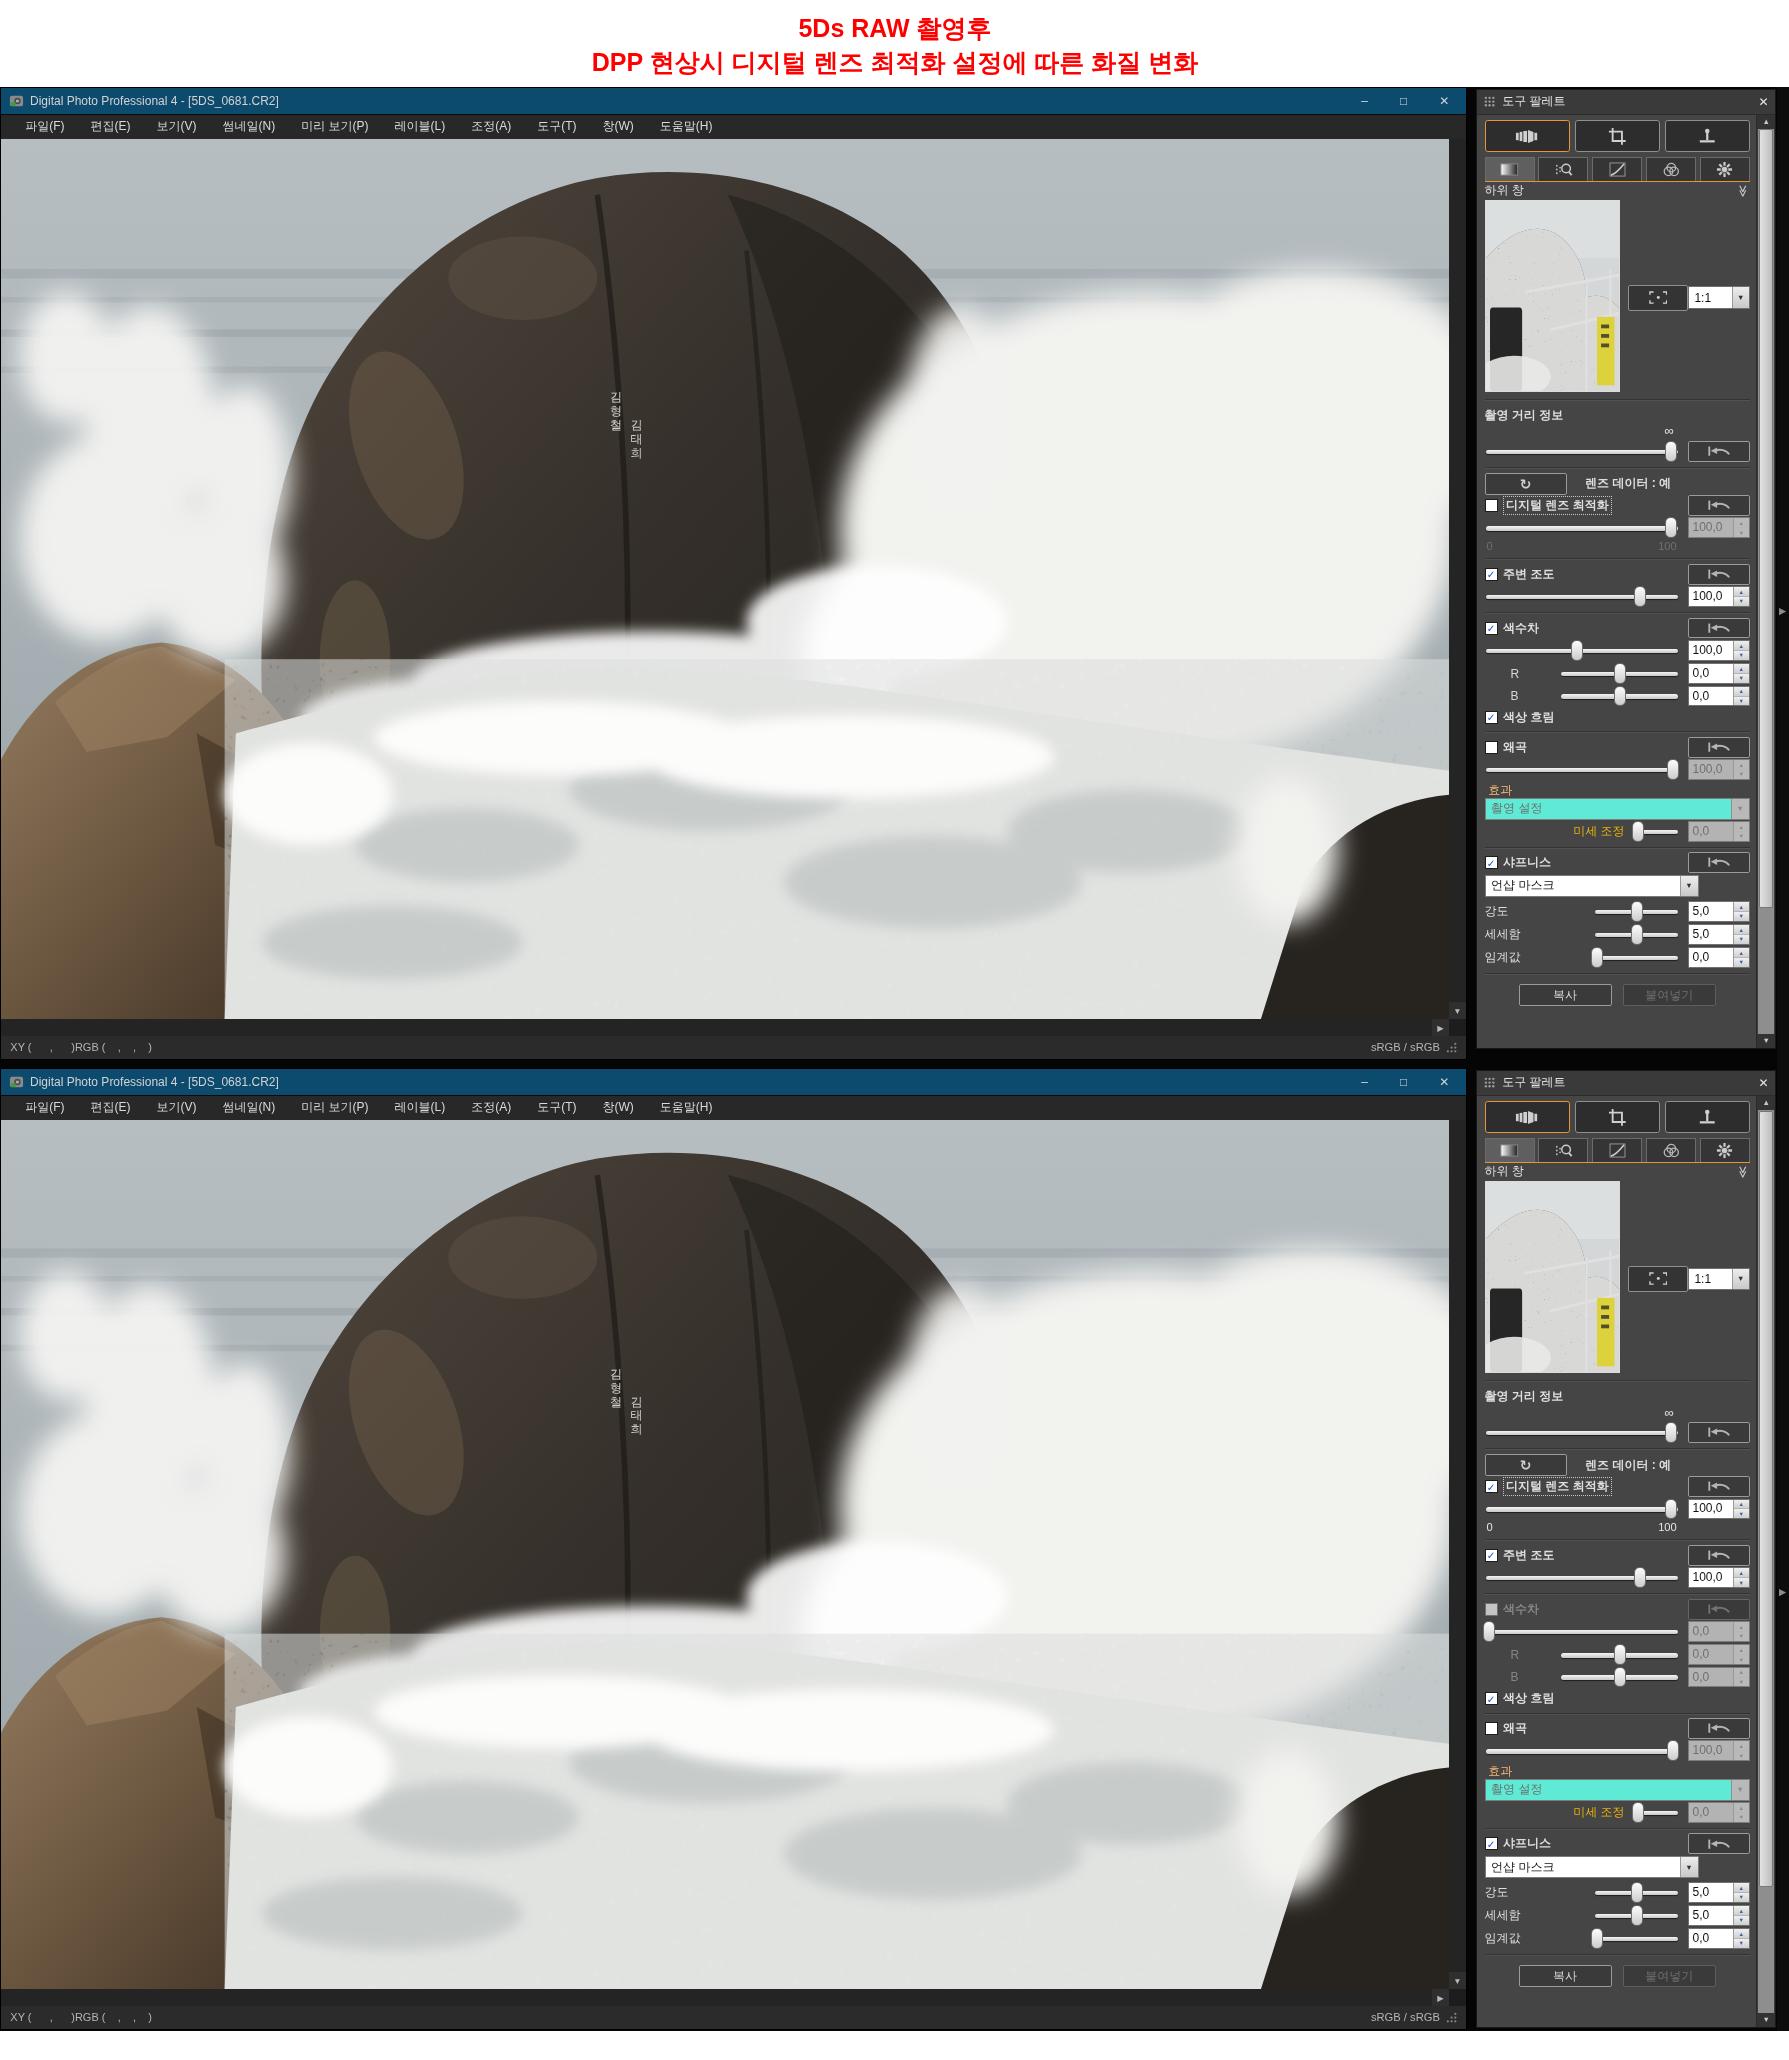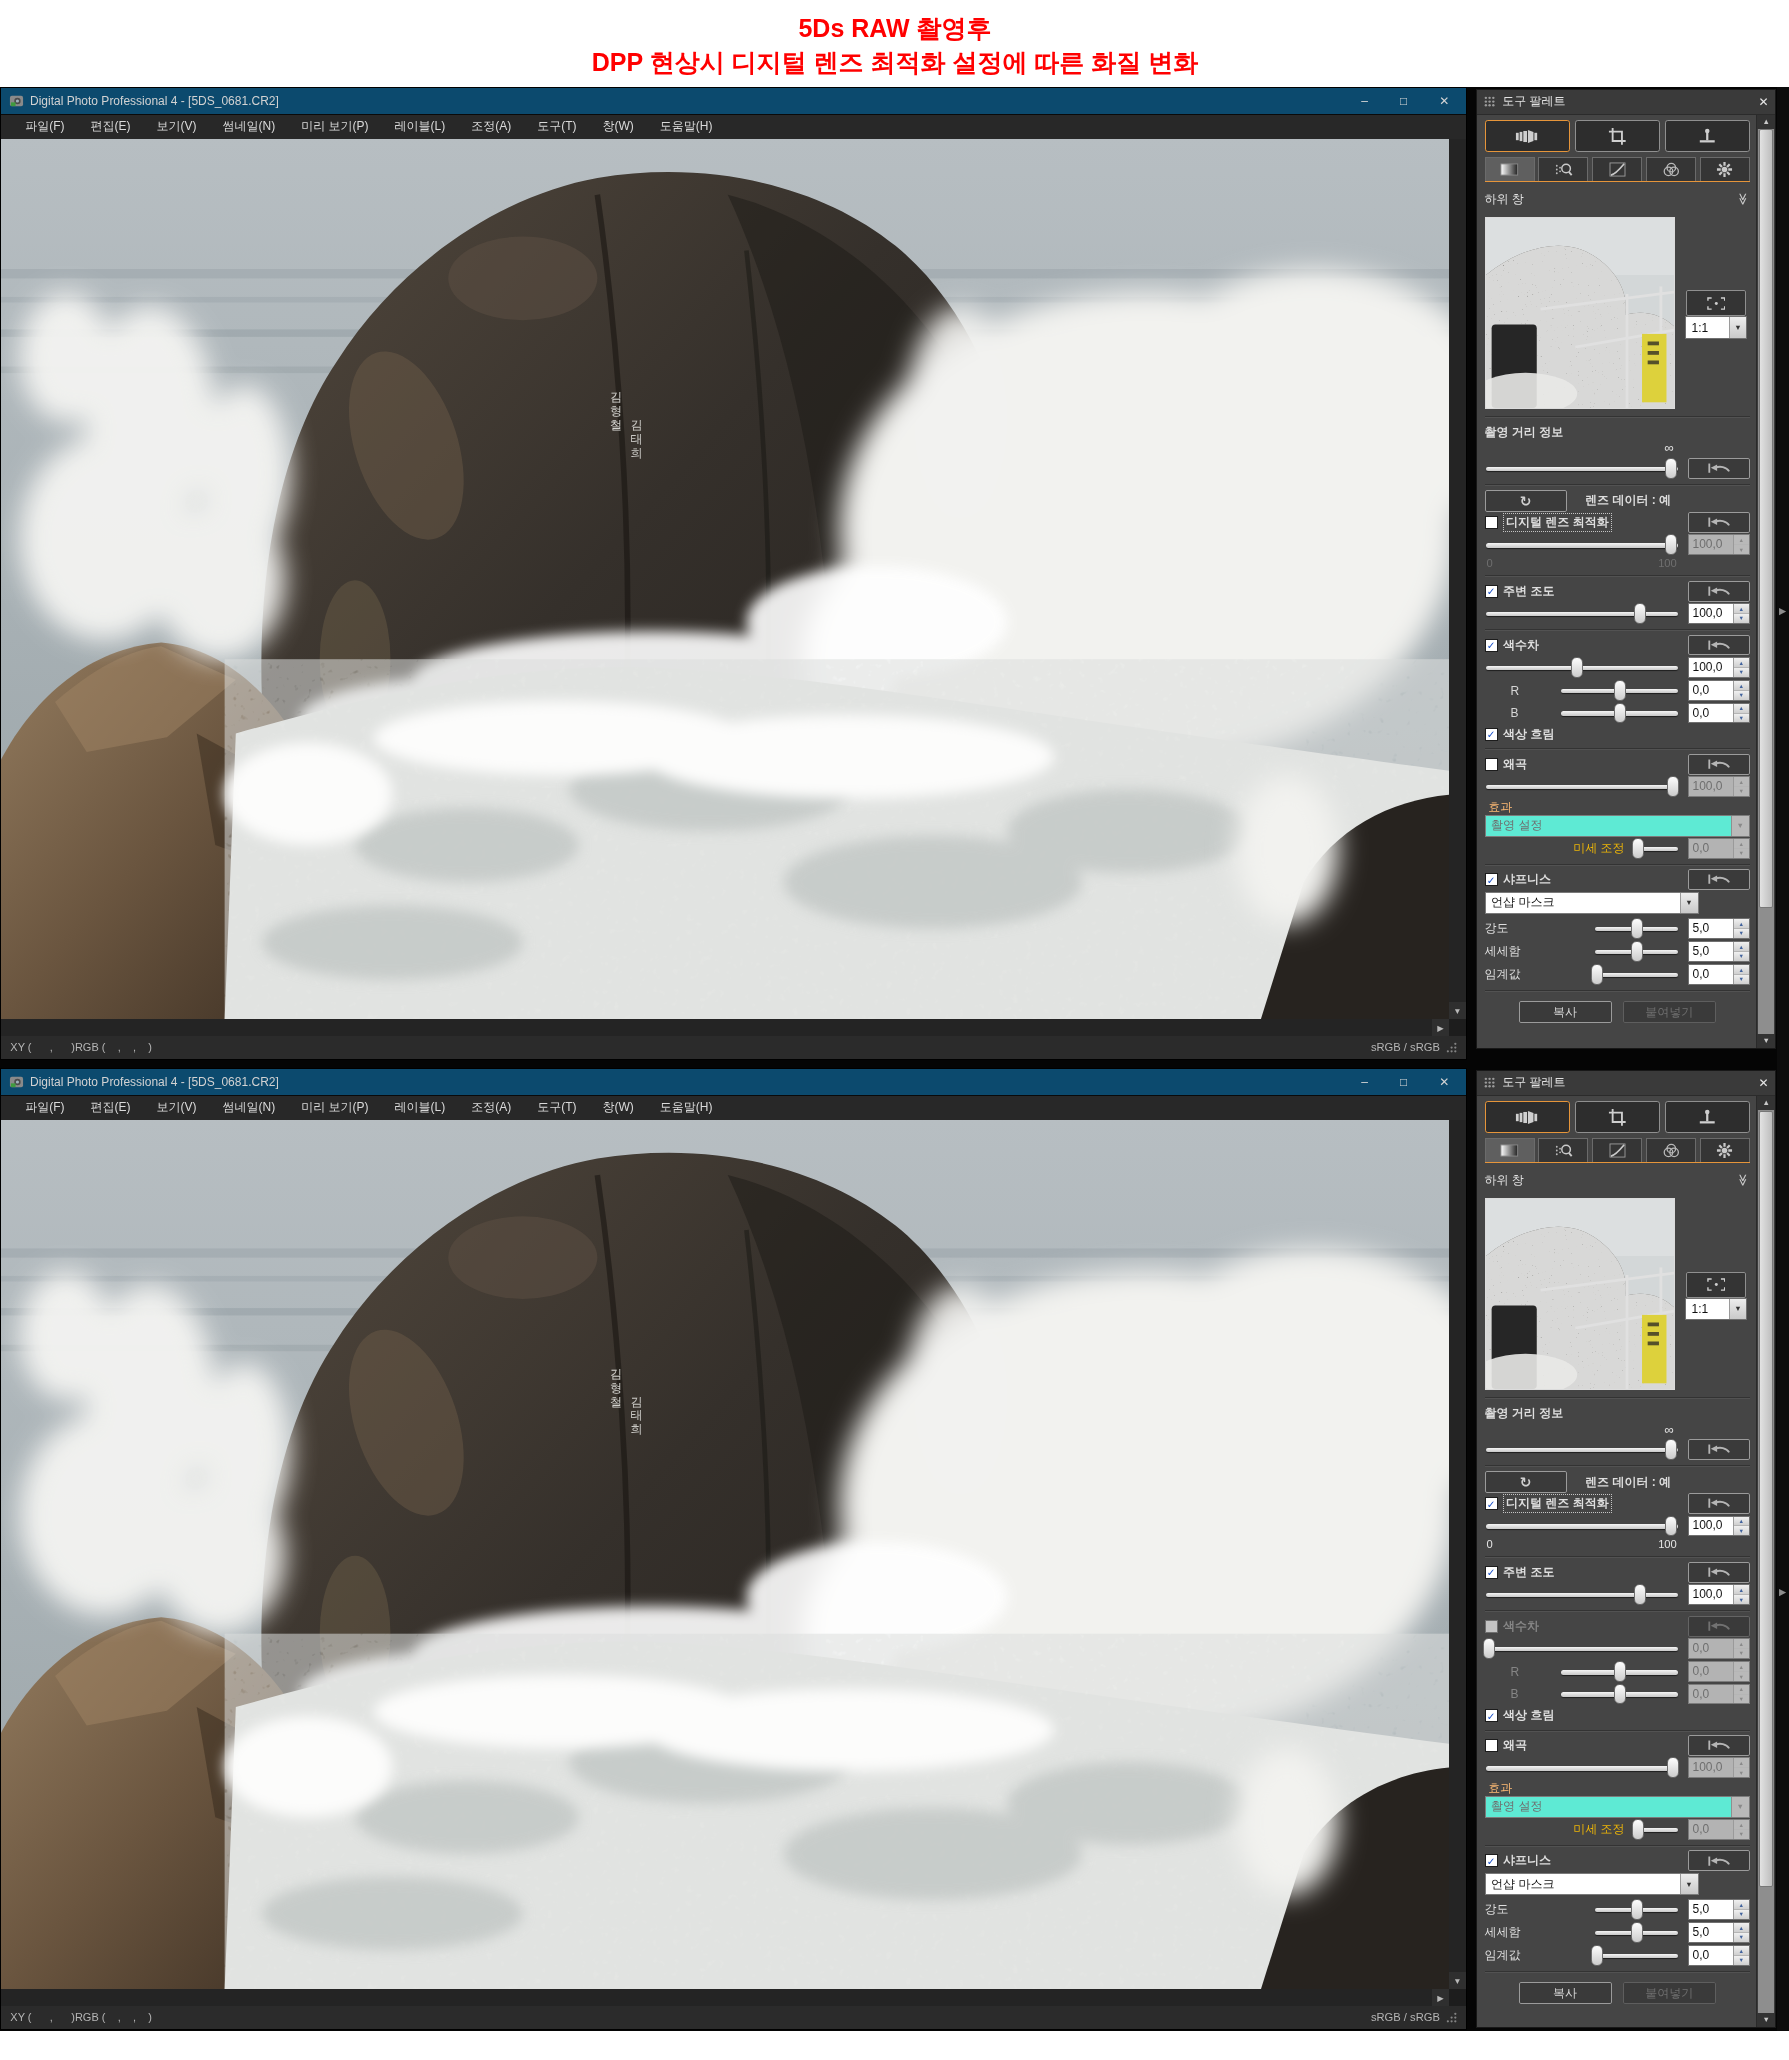--- a/index.html
+++ b/index.html
@@ -39,25 +39,25 @@
   .scrbtn{height:14px;width:100%;display:flex;align-items:center;justify-content:center;color:#c9c9c9;font-size:7.5px;background:#333;}
   .scrtrack{flex:1;width:16px;background:#8e8e8e;position:relative;}
   .scrthumb{position:absolute;top:0.9px;left:0.9px;width:14px;height:86%;background:linear-gradient(90deg,#e2e2e2,#bdbdbd);border-radius:1.9px;border:0.9px solid #777;box-sizing:border-box;}
 
   .bigbtn-row{display:flex;gap:4.7px;margin:1.9px 0 4.7px;flex:none;}
   .bigbtn{flex:1;height:32px;background:#2d2d2d;border:0.9px solid #8f8f8f;border-radius:2.8px;display:flex;align-items:center;justify-content:center;box-sizing:border-box;}
   .bigbtn.active{border:1.9px solid #e6953a;}
   .tab-row{display:flex;gap:3.7px;border-bottom:1.9px solid #e6953a;flex:none;}
   .tab{flex:1;height:24px;background:#353535;border:0.9px solid #6b6b6b;border-bottom:none;display:flex;align-items:center;justify-content:center;box-sizing:border-box;}
   .tab.active{background:#5f5f5f;}
-  .subwin-row{display:flex;justify-content:space-between;align-items:center;height:35px;color:#e0e0e0;font-size:12px;flex:none;}
+  .subwin-row{display:flex;justify-content:space-between;align-items:center;height:18px;color:#e0e0e0;font-size:12px;flex:none;}
   .thumb-row{display:flex;gap:7.5px;margin-bottom:3.7px;flex:none;}
   .thumb-box{width:190px;height:192px;border:0.9px solid #dcdcdc;background:#8b8b8b;box-sizing:border-box;}
   .thumb-box svg{display:block;width:100%;height:100%;}
-  .thumb-side{flex:1;display:flex;flex-direction:column;justify-content:center;align-items:center;padding:5.6px 0 1.9px;}
+  .thumb-side{flex:1;display:flex;justify-content:flex-end;align-items:center;padding:5.6px 0 1.9px;}
   .crosshair-btn{width:58px;height:24px;background:#343434;border:0.9px solid #8f8f8f;border-radius:1.9px;display:flex;align-items:center;justify-content:center;}
   .zoom-dd{width:60px;height:20.5px;background:#fff;border:0.9px solid #6f6f6f;display:flex;align-items:stretch;font-size:12px;color:#111;}
   .zoom-dd .zl{flex:1;display:flex;align-items:center;padding-left:5.6px;}
   .zoom-dd .za{width:16px;background:linear-gradient(#ededed,#c9c9c9);border-left:0.9px solid #9a9a9a;display:flex;align-items:center;justify-content:center;font-size:7.5px;color:#333;}
 
   .hr{height:0;border-top:0.9px solid #333;border-bottom:0.9px solid #525252;margin:3.7px 0;flex:none;}
   .lblrow{display:flex;align-items:center;min-height:20.5px;color:#dedede;font-size:12px;gap:5.6px;flex:none;font-weight:bold;}
   .lblrow .spacer{flex:1;}
   .dotted{border:0.9px dotted #c5c5c5;padding:0 1.9px;}
   .chk{width:13px;height:13px;background:#fff;border:0.9px solid #1d1d1d;display:inline-flex;align-items:center;justify-content:center;font-size:10.3px;font-weight:bold;color:#1d52c8;flex:none;box-sizing:border-box;}

